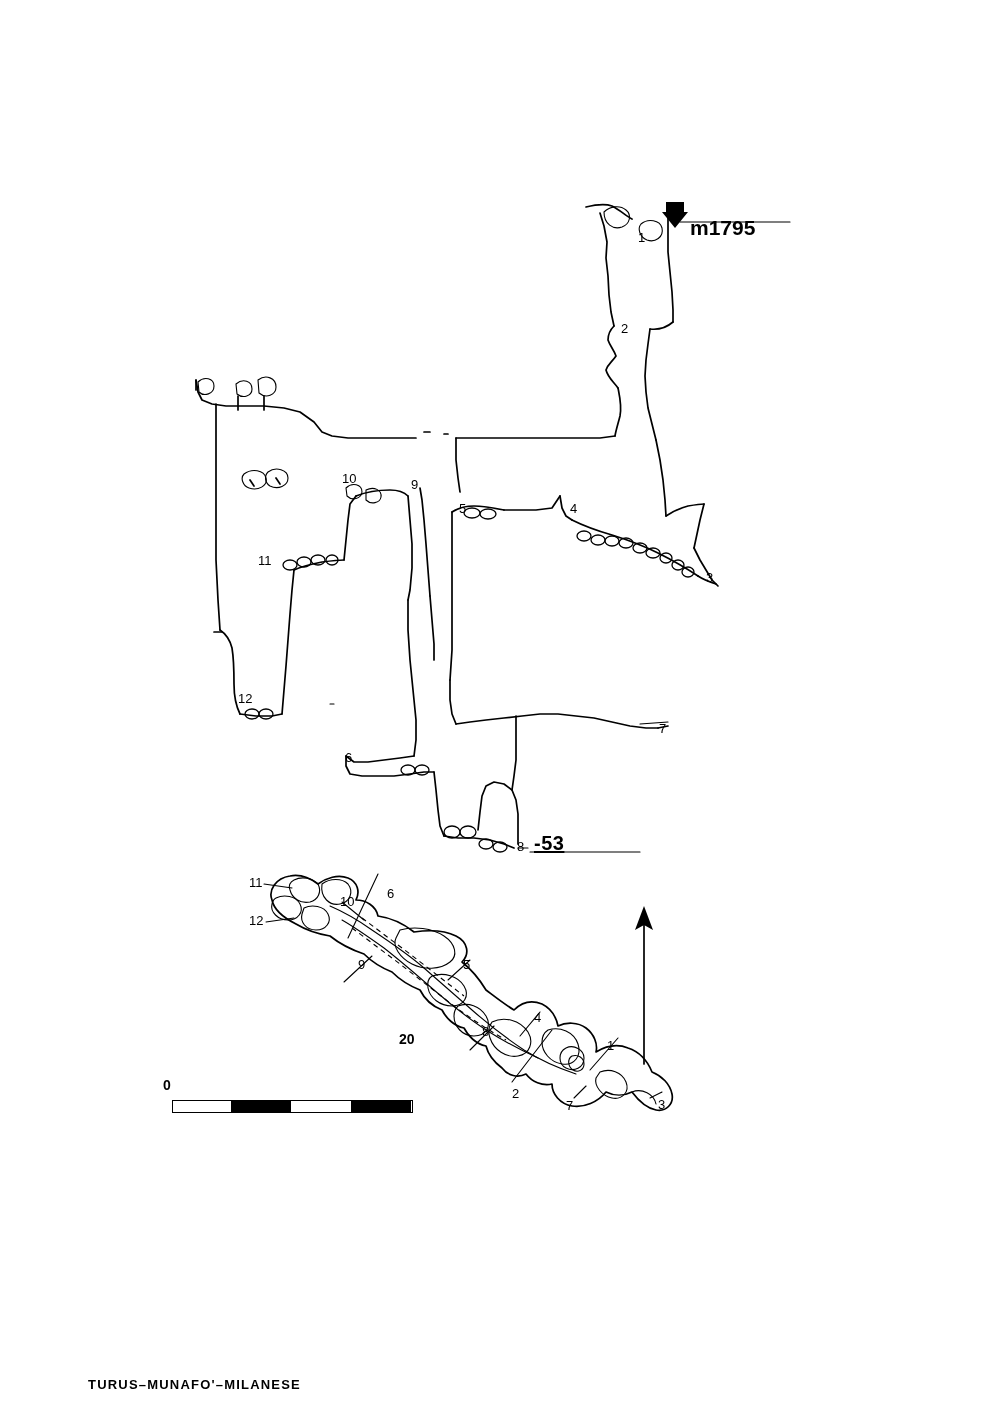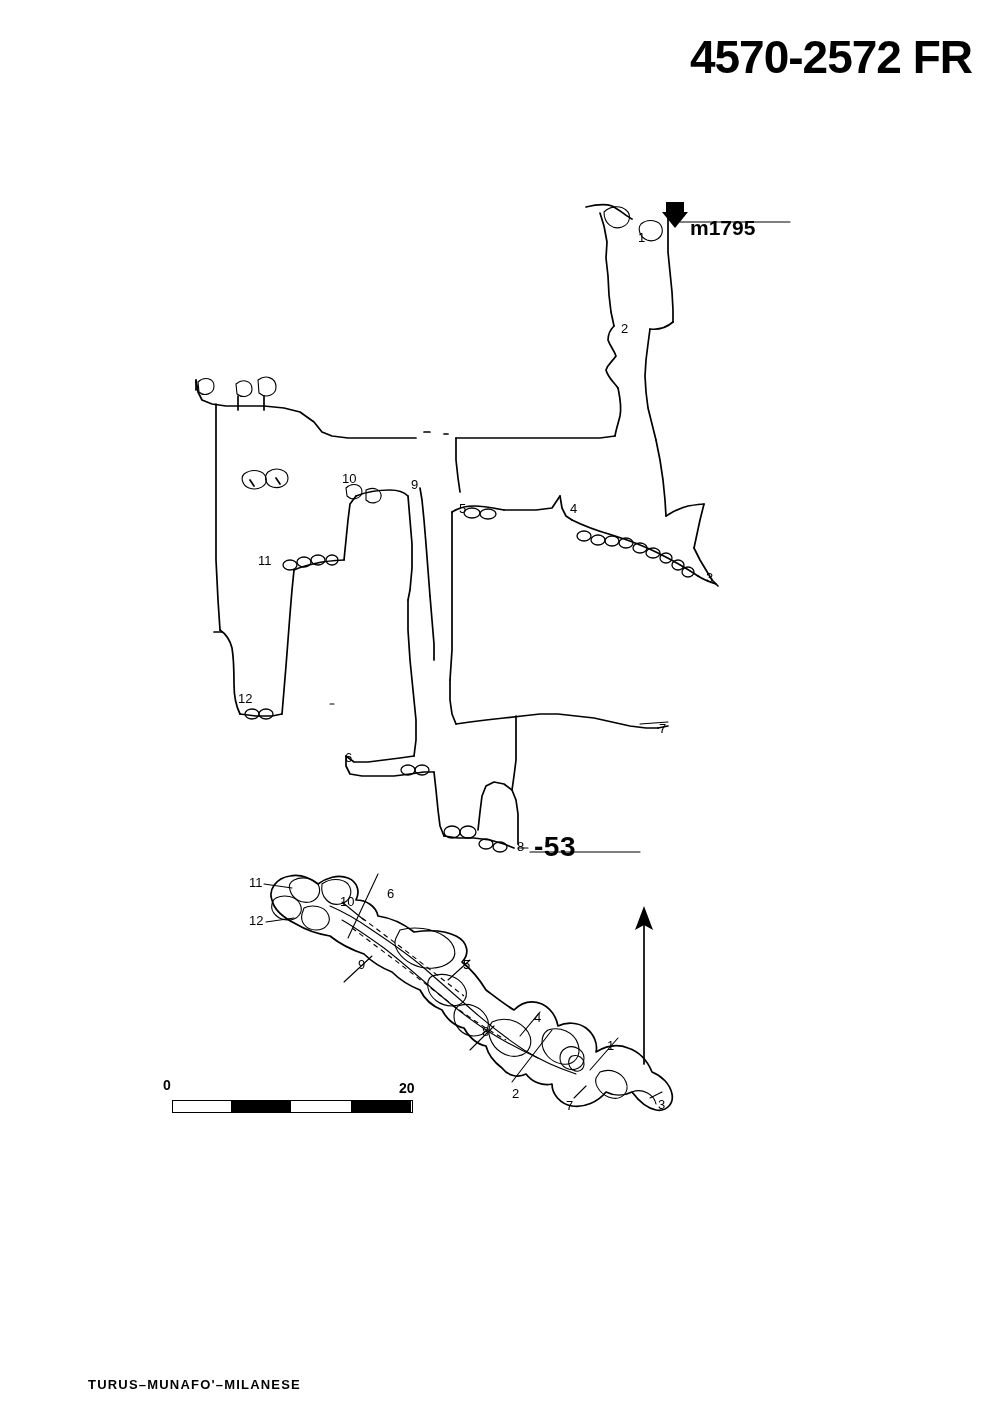--- a/index.html
+++ b/index.html
@@ -43,23 +43,24 @@
   
   .lbl {
     position: absolute;
     font-size: 13px;
     font-family: "Liberation Sans", sans-serif;
     color: #000;
     white-space: nowrap;
     line-height: 1;
   }
   .lbl.depth {
-    font-size: 28px;
+    font-size: 20px;
     font-weight: bold;
     letter-spacing: 0.5px;
+    text-decoration: underline;
   }
   .lbl.entrance {
     font-size: 21px;
     font-weight: bold;
   }
   .lbl.scale-num {
     font-size: 14px;
     font-weight: bold;
   }
   
@@ -106,28 +107,27 @@
     box-sizing: border-box;
     background: #fff;
   }
   #scale-bar .seg {
     position: absolute;
     top: 0;
     bottom: 0;
     background: #000;
   }
   #scale-label-0 { left: 163px; top: 1078px; }
-  #scale-label-20 { left: 399px; top: 1081px; }
+  #scale-label-20 { left: 399px; top: 1032px; }
 </style>
 </head>
 <body>
 
 <div id="page">
 
-  <div id="cave-id-title">4570-2572 FR</div>
 
   <svg id="misc-svg" width="1000" height="1410" viewBox="0 0 1000 1410">
 
     <g>
 
       <path class="ln" d="M586,207 C594,205 604,203 612,206 C620,210 626,216 632,219"></path>
       <path class="ln" d="M600,213 L604,226 L607,242 L606,258 L608,276 L609,295 L611,312 L614,326"></path>
       <path class="ln-thin" d="M604,212 C610,206 620,205 626,210 C632,215 630,224 622,227 C613,230 604,224 604,212 Z"></path>
       <path class="ln-thin" d="M641,224 C648,218 660,220 662,228 C664,237 655,243 647,240 C640,237 637,229 641,224 Z"></path>
       <path class="ln" d="M668,212 L668,232 L668,252 L670,272 L672,292 L673,310 L673,322"></path>

